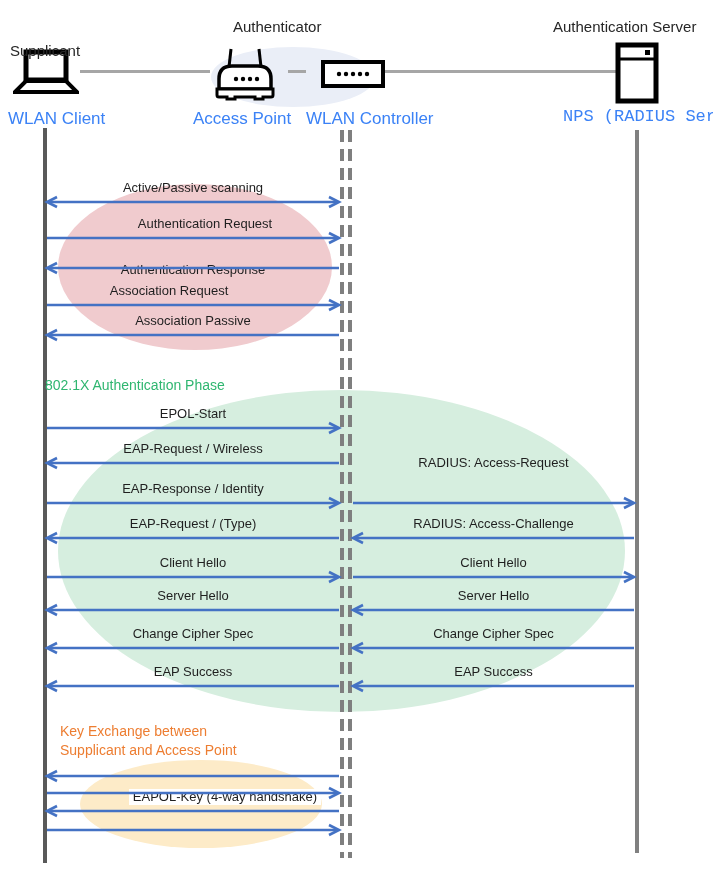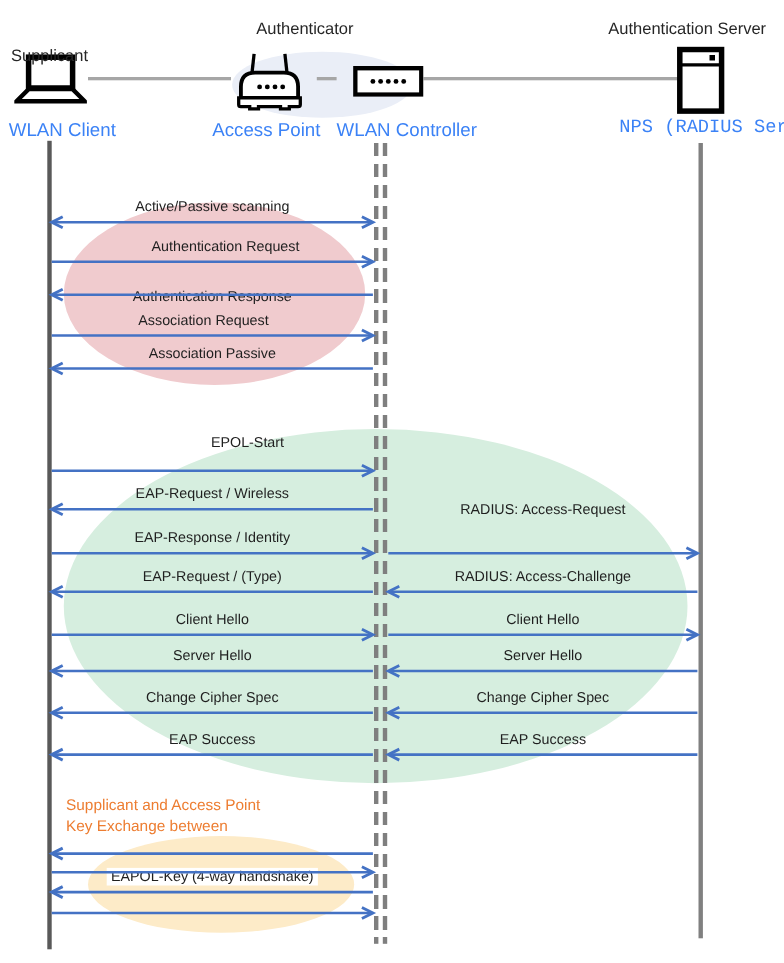--- a/index.html
+++ b/index.html
@@ -72,23 +72,24 @@
 
   <div class="ellipse" style="left: 58px; top: 184px; width: 274px; height: 166px; background: rgb(240, 203, 206);"></div>
   <div class="ellipse" style="left: 58px; top: 390px; width: 567px; height: 322px; background: rgb(214, 238, 223);"></div>
   <div class="ellipse" style="left: 80px; top: 760px; width: 242px; height: 88px; background: rgb(253, 235, 200);"></div>
 
   <div class="lifeline" style="left: 43px; top: 128px; height: 735px; background: rgb(89, 89, 89);"></div>
   <div class="dashedline" style="left:340px;top:130px;height:728px;"></div>
   <div class="dashedline" style="left:348px;top:130px;height:728px;"></div>
   <div class="lifeline" style="left: 635px; top: 130px; height: 723px; background: rgb(128, 128, 128);"></div>
 
+  <div class="phase-title center" style="left: 45px; top: 377px; width: 312px; color: rgb(47, 182, 112);">802.1X Authentication Phase</div>
   <div class="phase-title center" style="left: 60px; top: 722px; width: 262px; line-height: 19px; color: rgb(237, 125, 49);">
+    <span style="display:block;">Key Exchange between</span>
     <span style="display:block;">Supplicant and Access Point</span>
-    <span style="display:block;">Key Exchange between</span>
   </div>
 
   <div id="messages">
       <svg width="294" height="14" style="position: absolute; left: 46px; top: 195px; overflow: visible; z-index: 4;">
         <line x1="2" x2="292" y1="7" y2="7" stroke="#4472C4" stroke-width="2.4"></line>
         <polyline points="283,2 293,7 283,12" fill="none" stroke="#4472C4" stroke-width="2.6"></polyline>
         <polyline points="11,2 1,7 11,12" fill="none" stroke="#4472C4" stroke-width="2.6"></polyline>
       </svg>
       <div class="msg-label" style="left: 47px; width: 292px; top: 180px;"><span>Active/Passive scanning</span></div>
       <svg width="294" height="14" style="position: absolute; left: 46px; top: 231px; overflow: visible; z-index: 4;">
@@ -98,31 +99,31 @@
       <div class="msg-label" style="left: 31px; width: 292px; top: 216px; margin-left: 28px;"><span>Authentication Request</span></div>
       <svg width="294" height="14" style="position: absolute; left: 46px; top: 261px; overflow: visible; z-index: 4;">
         <line x1="2" x2="293" y1="7" y2="7" stroke="#4472C4" stroke-width="2.4"></line>
         <polyline points="11,2 1,7 11,12" fill="none" stroke="#4472C4" stroke-width="2.6"></polyline>
       </svg>
       <div class="msg-label" style="left: 47px; width: 292px; top: 246px; margin-top: 16px;"><span>Authentication Response</span></div>
       <svg width="294" height="14" style="position: absolute; left: 46px; top: 298px; overflow: visible; z-index: 4;">
         <line x1="1" x2="292" y1="7" y2="7" stroke="#4472C4" stroke-width="2.4"></line>
         <polyline points="283,2 293,7 283,12" fill="none" stroke="#4472C4" stroke-width="2.6"></polyline>
       </svg>
-      <div class="msg-label" style="left: 47px; width: 244px; top: 283px; margin-left: 16px;"><span>Association Request</span></div>
+      <div class="msg-label" style="left: 47px; width: 244px; top: 283px;"><span>Association Request</span></div>
       <svg width="294" height="14" style="position: absolute; left: 46px; top: 328px; overflow: visible; z-index: 4;">
         <line x1="2" x2="293" y1="7" y2="7" stroke="#4472C4" stroke-width="2.4"></line>
         <polyline points="11,2 1,7 11,12" fill="none" stroke="#4472C4" stroke-width="2.6"></polyline>
       </svg>
       <div class="msg-label" style="left: 47px; width: 292px; top: 313px;"><span>Association Passive</span></div>
       <svg width="294" height="14" style="position: absolute; left: 46px; top: 421px; overflow: visible; z-index: 4;">
         <line x1="1" x2="292" y1="7" y2="7" stroke="#4472C4" stroke-width="2.4"></line>
         <polyline points="283,2 293,7 283,12" fill="none" stroke="#4472C4" stroke-width="2.6"></polyline>
       </svg>
-      <div class="msg-label" style="left: 47px; width: 292px; top: 394px; padding-left: 32px;"><span>EPOL-Start</span></div>
+      <div class="msg-label" style="left: 47px; width: 292px; top: 406px;"><span>EPOL-Start</span></div>
       <svg width="294" height="14" style="position: absolute; left: 46px; top: 456px; overflow: visible; z-index: 4;">
         <line x1="2" x2="293" y1="7" y2="7" stroke="#4472C4" stroke-width="2.4"></line>
         <polyline points="11,2 1,7 11,12" fill="none" stroke="#4472C4" stroke-width="2.6"></polyline>
       </svg>
       <div class="msg-label" style="left: 47px; width: 292px; top: 441px;"><span>EAP-Request / Wireless</span></div>
       <svg width="294" height="14" style="position: absolute; left: 46px; top: 496px; overflow: visible; z-index: 4;">
         <line x1="1" x2="292" y1="7" y2="7" stroke="#4472C4" stroke-width="2.4"></line>
         <polyline points="283,2 293,7 283,12" fill="none" stroke="#4472C4" stroke-width="2.6"></polyline>
       </svg>
       <div class="msg-label" style="left: 47px; width: 292px; top: 481px;"><span>EAP-Response / Identity</span></div>
@@ -186,20 +187,20 @@
         <polyline points="11,2 1,7 11,12" fill="none" stroke="#4472C4" stroke-width="2.6"></polyline>
       </svg>
       <svg width="294" height="14" style="position: absolute; left: 46px; top: 786px; overflow: visible; z-index: 4;">
         <line x1="1" x2="292" y1="7" y2="7" stroke="#4472C4" stroke-width="2.4"></line>
         <polyline points="283,2 293,7 283,12" fill="none" stroke="#4472C4" stroke-width="2.6"></polyline>
       </svg>
       <svg width="294" height="14" style="position: absolute; left: 46px; top: 804px; overflow: visible; z-index: 4;">
         <line x1="2" x2="293" y1="7" y2="7" stroke="#4472C4" stroke-width="2.4"></line>
         <polyline points="11,2 1,7 11,12" fill="none" stroke="#4472C4" stroke-width="2.6"></polyline>
       </svg>
-      <div class="msg-label" style="left: 47px; width: 292px; top: 789px;"><span style="background: rgb(255, 255, 255);">EAPOL-Key (4-way handshake)</span></div>
+      <div class="msg-label" style="left: 47px; width: 292px; top: 789px; padding-left: 32px;"><span style="background: rgb(255, 255, 255);">EAPOL-Key (4-way handshake)</span></div>
       <svg width="294" height="14" style="position: absolute; left: 46px; top: 823px; overflow: visible; z-index: 4;">
         <line x1="1" x2="292" y1="7" y2="7" stroke="#4472C4" stroke-width="2.4"></line>
         <polyline points="283,2 293,7 283,12" fill="none" stroke="#4472C4" stroke-width="2.6"></polyline>
       </svg>
     </div>
 
 </div>
 
 </body></html>

